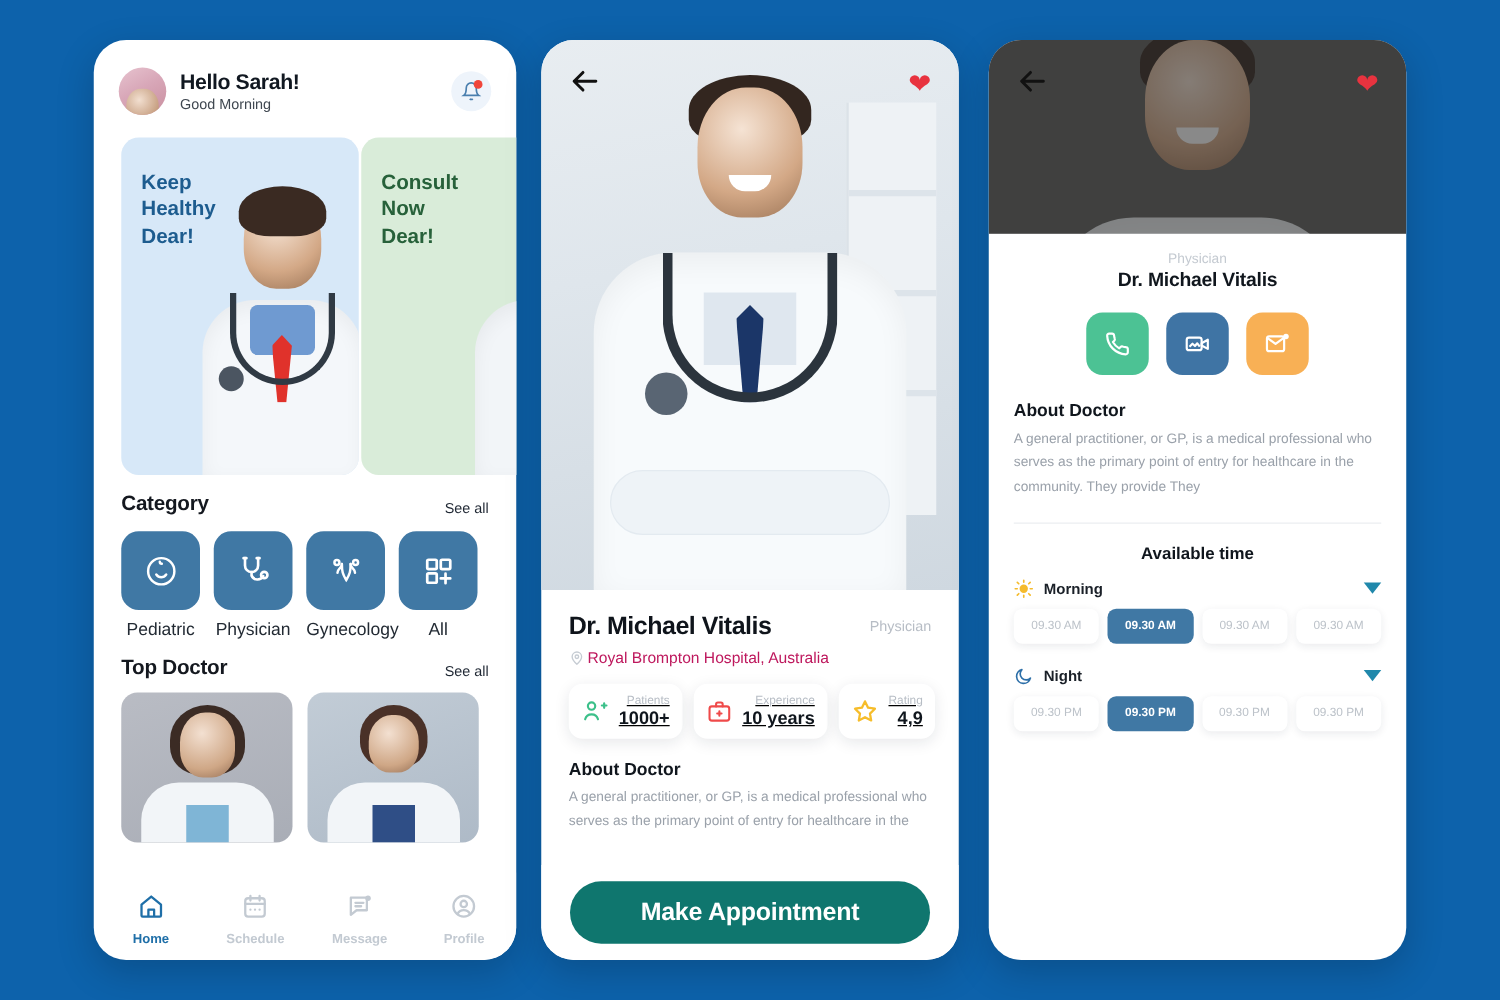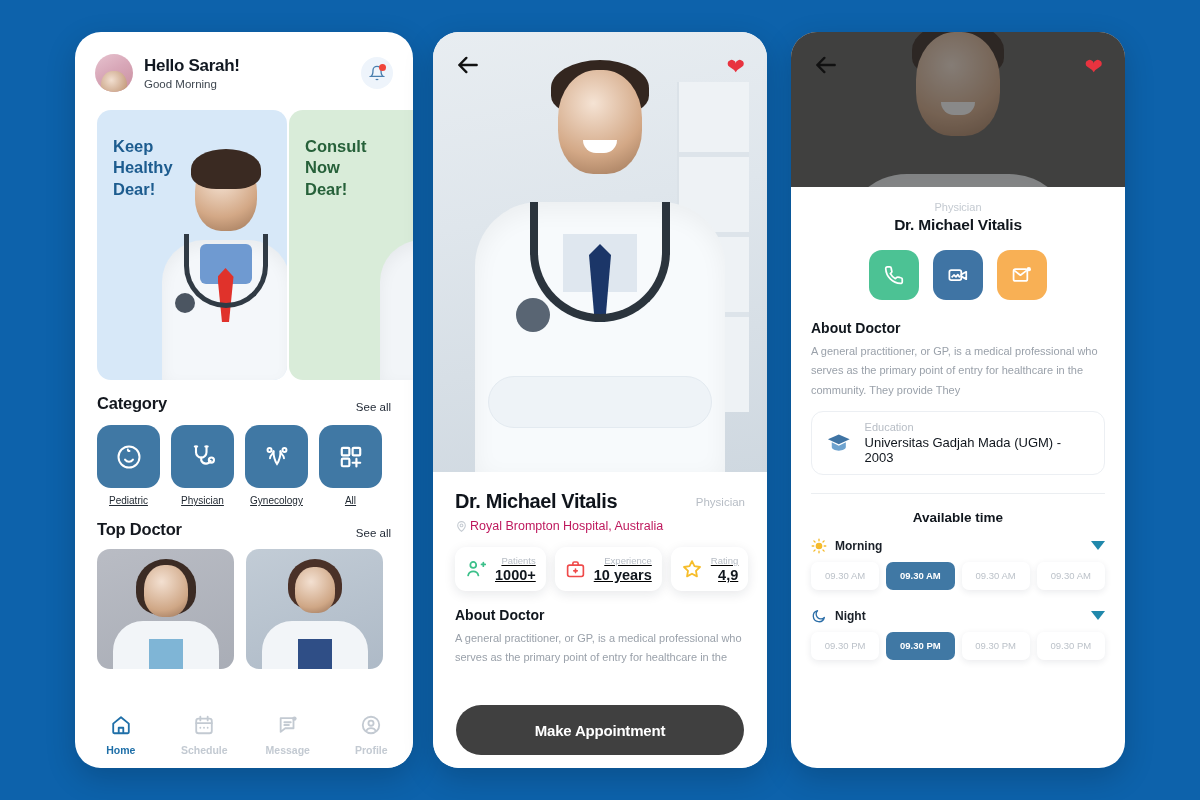--- a/index.html
+++ b/index.html
@@ -82,21 +82,21 @@
             border-radius: 0 0 46px 46px; }
   .stetho:after{content:"";position:absolute;left:-14px;bottom:-10px;width:20px;height:20px;border-radius:50%;background:#4b5561;}
 
   .cat-head { padding: 14px 22px 0 22px; display: flex; align-items: flex-end; }
   .cat-row { display: flex; gap: 11px; padding: 12px 22px 0 22px; }
   .cat-item { width: 63px; text-align: center; }
   .cat-tile {
     width: 63px; height: 63px; border-radius: 14px; background: #4078a4;
     display: flex; align-items: center; justify-content: center;
   }
-  .cat-label { font-size: 10px; color: #222a33; margin-top: 7px; text-decoration: underline; }
+  .cat-label { font-size: 14px; color: #222a33; margin-top: 7px; }
 
   .top-head { padding: 14px 22px 0 22px; display: flex; align-items: flex-end; }
   .top-row { display: flex; gap: 12px; padding: 10px 22px 0 22px; }
   .top-card { width: 137px; height: 120px; border-radius: 13px; overflow: hidden; flex: none; position: relative; }
   .tc1 { background: linear-gradient(160deg,#b9bcc4 0%,#a9adb6 100%); }
   .tc2 { background: linear-gradient(160deg,#c2ccd6 0%,#aebac7 100%); }
   .tc-head { position: absolute; left: 50%; top: 16px; transform: translateX(-50%); width: 44px; height: 52px;
              border-radius: 46% 46% 42% 42%; background: radial-gradient(circle at 40% 32%, #f3e0d1 0%, #cfa786 65%, #936d53 100%); }
   .tc-hair { position: absolute; left: 50%; top: 10px; transform: translateX(-50%); width: 60px; height: 56px;
              border-radius: 50% 50% 40% 40%; background: #3b2b24; }
@@ -153,22 +153,22 @@
   }
   .stat .sl { font-size: 9.5px; color: #b7bdc5; text-align: right; }
   .stat .sv { font-size: 14.5px; font-weight: bold; color: #10161d; text-align: right; margin-top: 1px; }
 
   .about-h { font-size: 14px; font-weight: bold; color: #10161d; margin-top: 16px; }
   .about-p { font-size: 11px; color: #9aa1aa; line-height: 1.75; margin-top: 6px; }
 
   .cta-wrap { position: absolute; left: 0; right: 0; bottom: 0; height: 76px; background: #fff;
               display: flex; align-items: center; justify-content: center; border-radius: 0 0 26px 26px; }
   .cta {
-    width: 288px; height: 50px; border-radius: 25px; background: #404040; color: #fff;
-    font-size: 15px; font-weight: bold; display: flex; align-items: center; justify-content: center;
+    width: 288px; height: 50px; border-radius: 25px; background: #0f766e; color: #fff;
+    font-size: 20px; font-weight: bold; display: flex; align-items: center; justify-content: center;
     border: none; letter-spacing: -.2px;
   }
 
   
   .p3-hero { position: relative; height: 155px; overflow: hidden; background: #5e5e5c; }
   .p3-hero .shade { position: absolute; inset: 0; background: rgba(40,40,40,.55); z-index: 4; }
   .p3-hero .inner { position: absolute; left: 0; right: 0; top: -18px; height: 430px; }
   .p3-head-txt { text-align: center; padding-top: 14px; }
   .p3-role { font-size: 11px; color: #c4cad1; }
   .p3-name { font-size: 15.5px; font-weight: bold; color: #10161d; margin-top: 3px; letter-spacing: -.2px; }
@@ -485,30 +485,20 @@
           <circle cx="19.4" cy="5.6" r="2.4" fill="#fff" stroke="none"></circle>
         </svg>
       </div>
     </div>
 
     <div class="p3-body">
       <div class="about-h" style="margin-top:4px">About Doctor</div>
       <div class="about-p">A general practitioner, or GP, is a medical professional who serves as the primary point of entry for healthcare in the community. They provide They</div>
 
 
-      <div class="info-card">
-        <svg width="26" height="26" viewBox="0 0 24 24">
-          <path d="M12 4 1.8 8.6 12 13.2l10.2-4.6z" fill="#3f74a4"></path>
-          <path d="M5.4 11.2v4.6c0 1.9 3 3.4 6.6 3.4s6.6-1.5 6.6-3.4v-4.6L12 14.5z" fill="#6ea3cf"></path>
-        </svg>
-        <div>
-          <div class="ic-label">Education</div>
-          <div class="ic-value">Universitas Gadjah Mada (UGM) - 2003</div>
-        </div>
-      </div>
     </div>
 
     <div class="divider"></div>
     <div class="avail-h">Available time</div>
 
     <div class="slot-head">
       <svg width="16" height="16" viewBox="0 0 24 24" fill="none" stroke="#f5bb2c" stroke-width="2">
         <circle cx="12" cy="12" r="4" fill="#f5bb2c"></circle>
         <path d="M12 1.8v2.4M12 19.8v2.4M4.2 12H1.8M22.2 12h-2.4M6 6l-1.7-1.7M19.7 19.7 18 18M18 6l1.7-1.7M4.3 19.7 6 18" stroke-linecap="round"></path>
       </svg>

